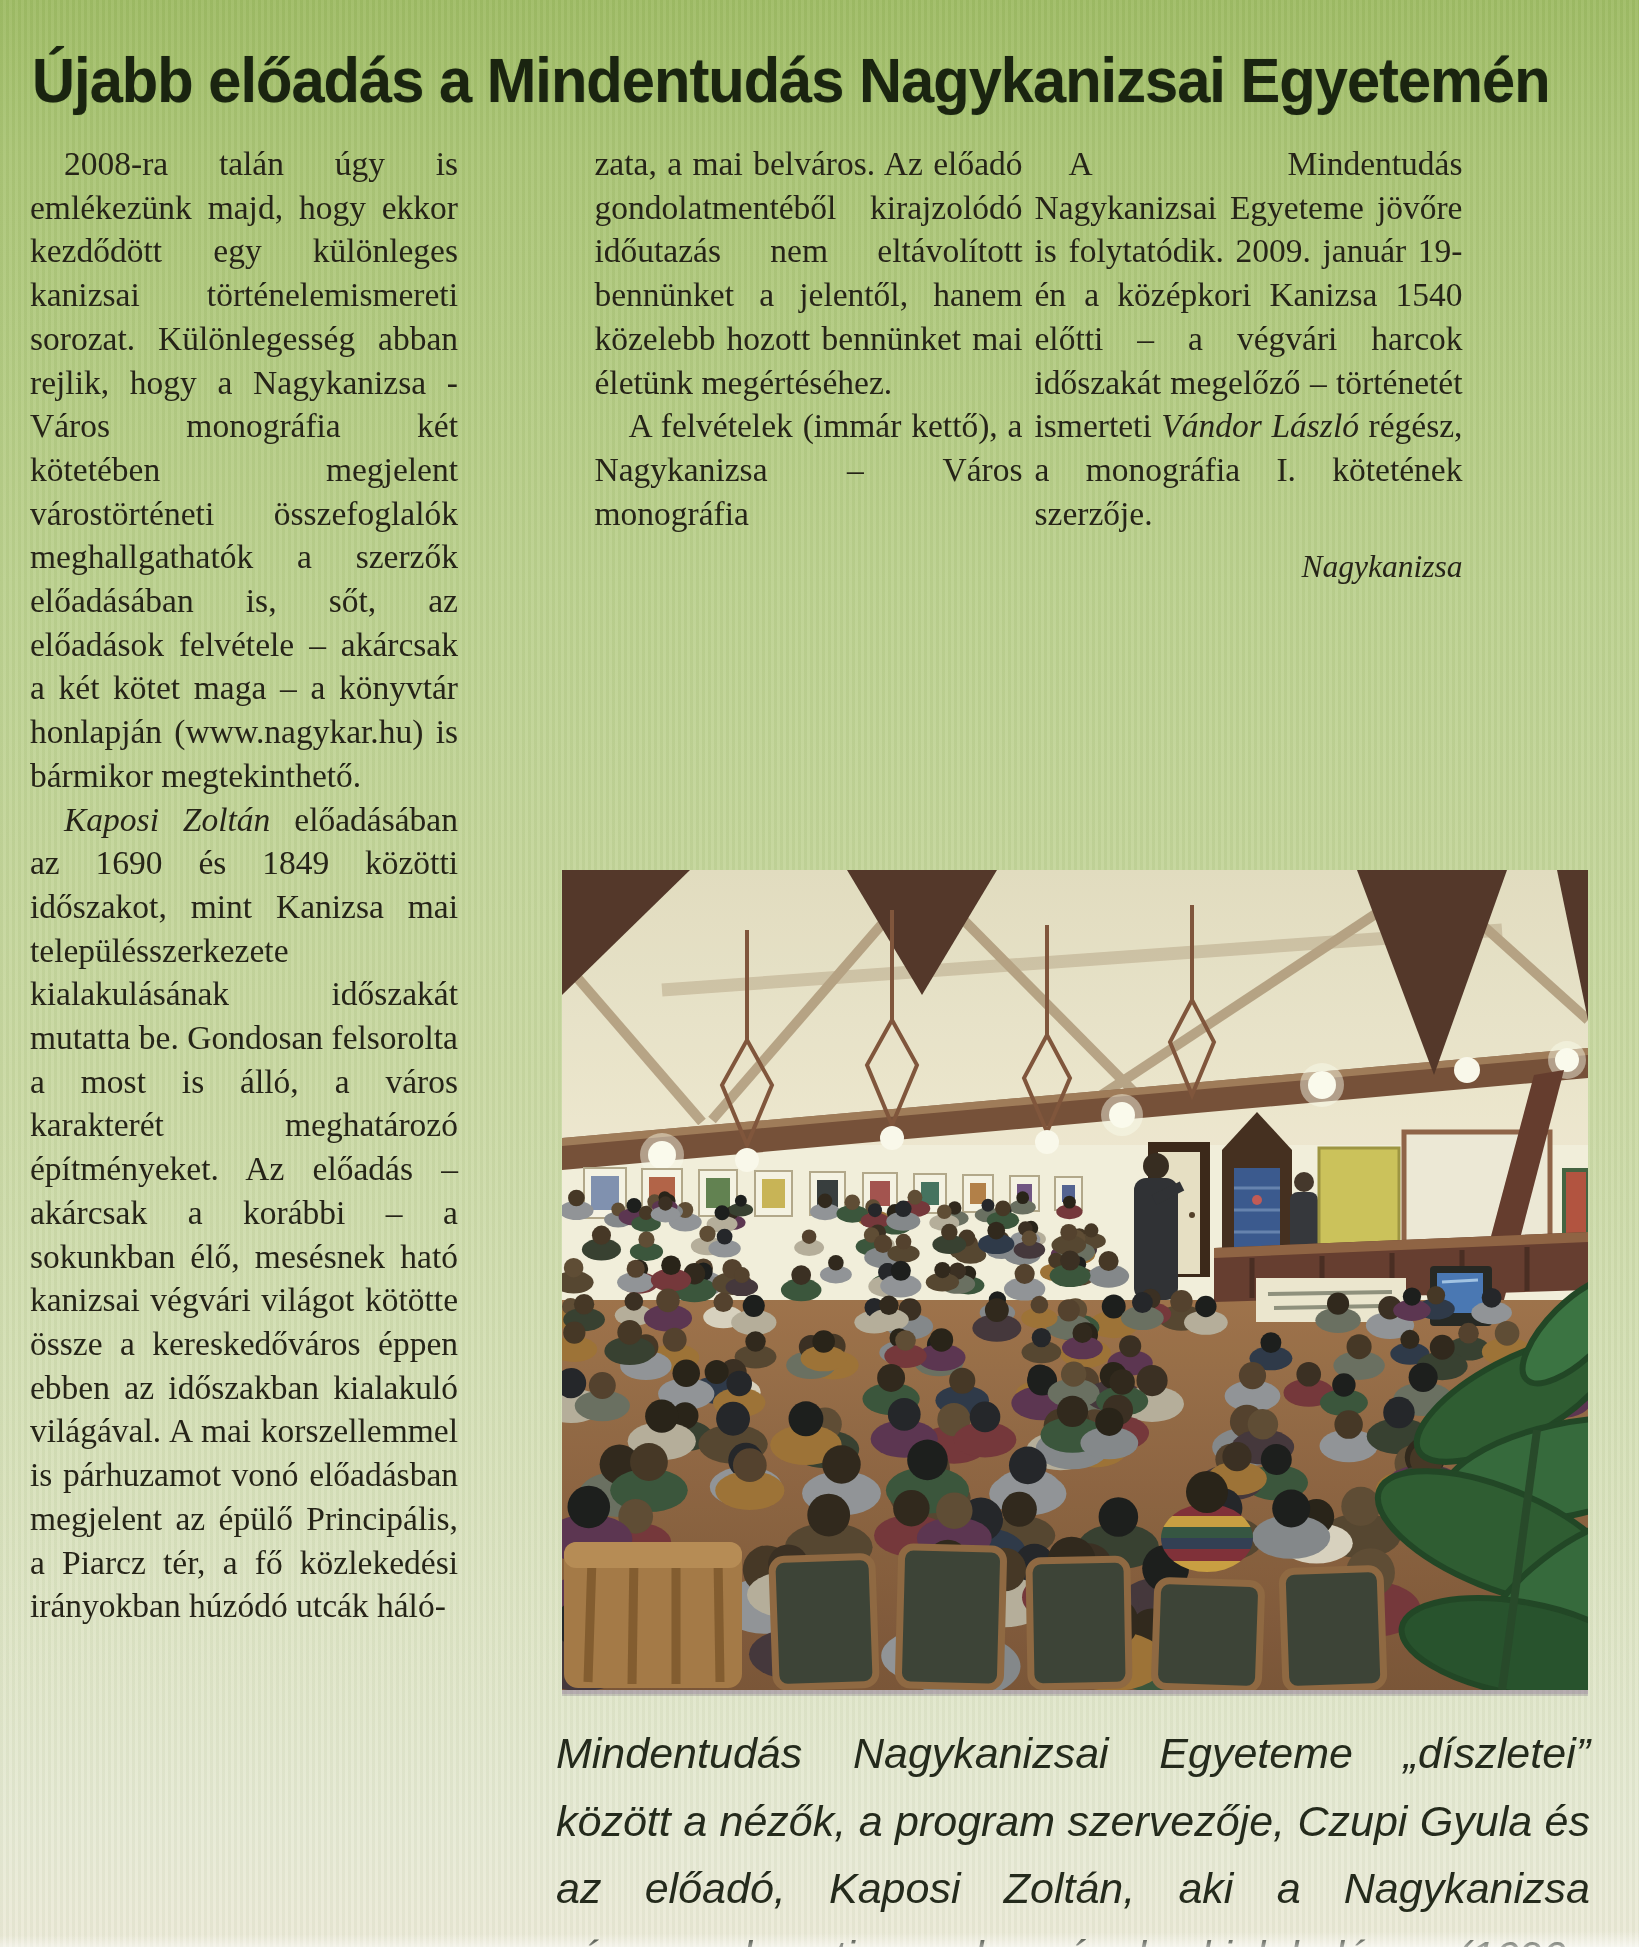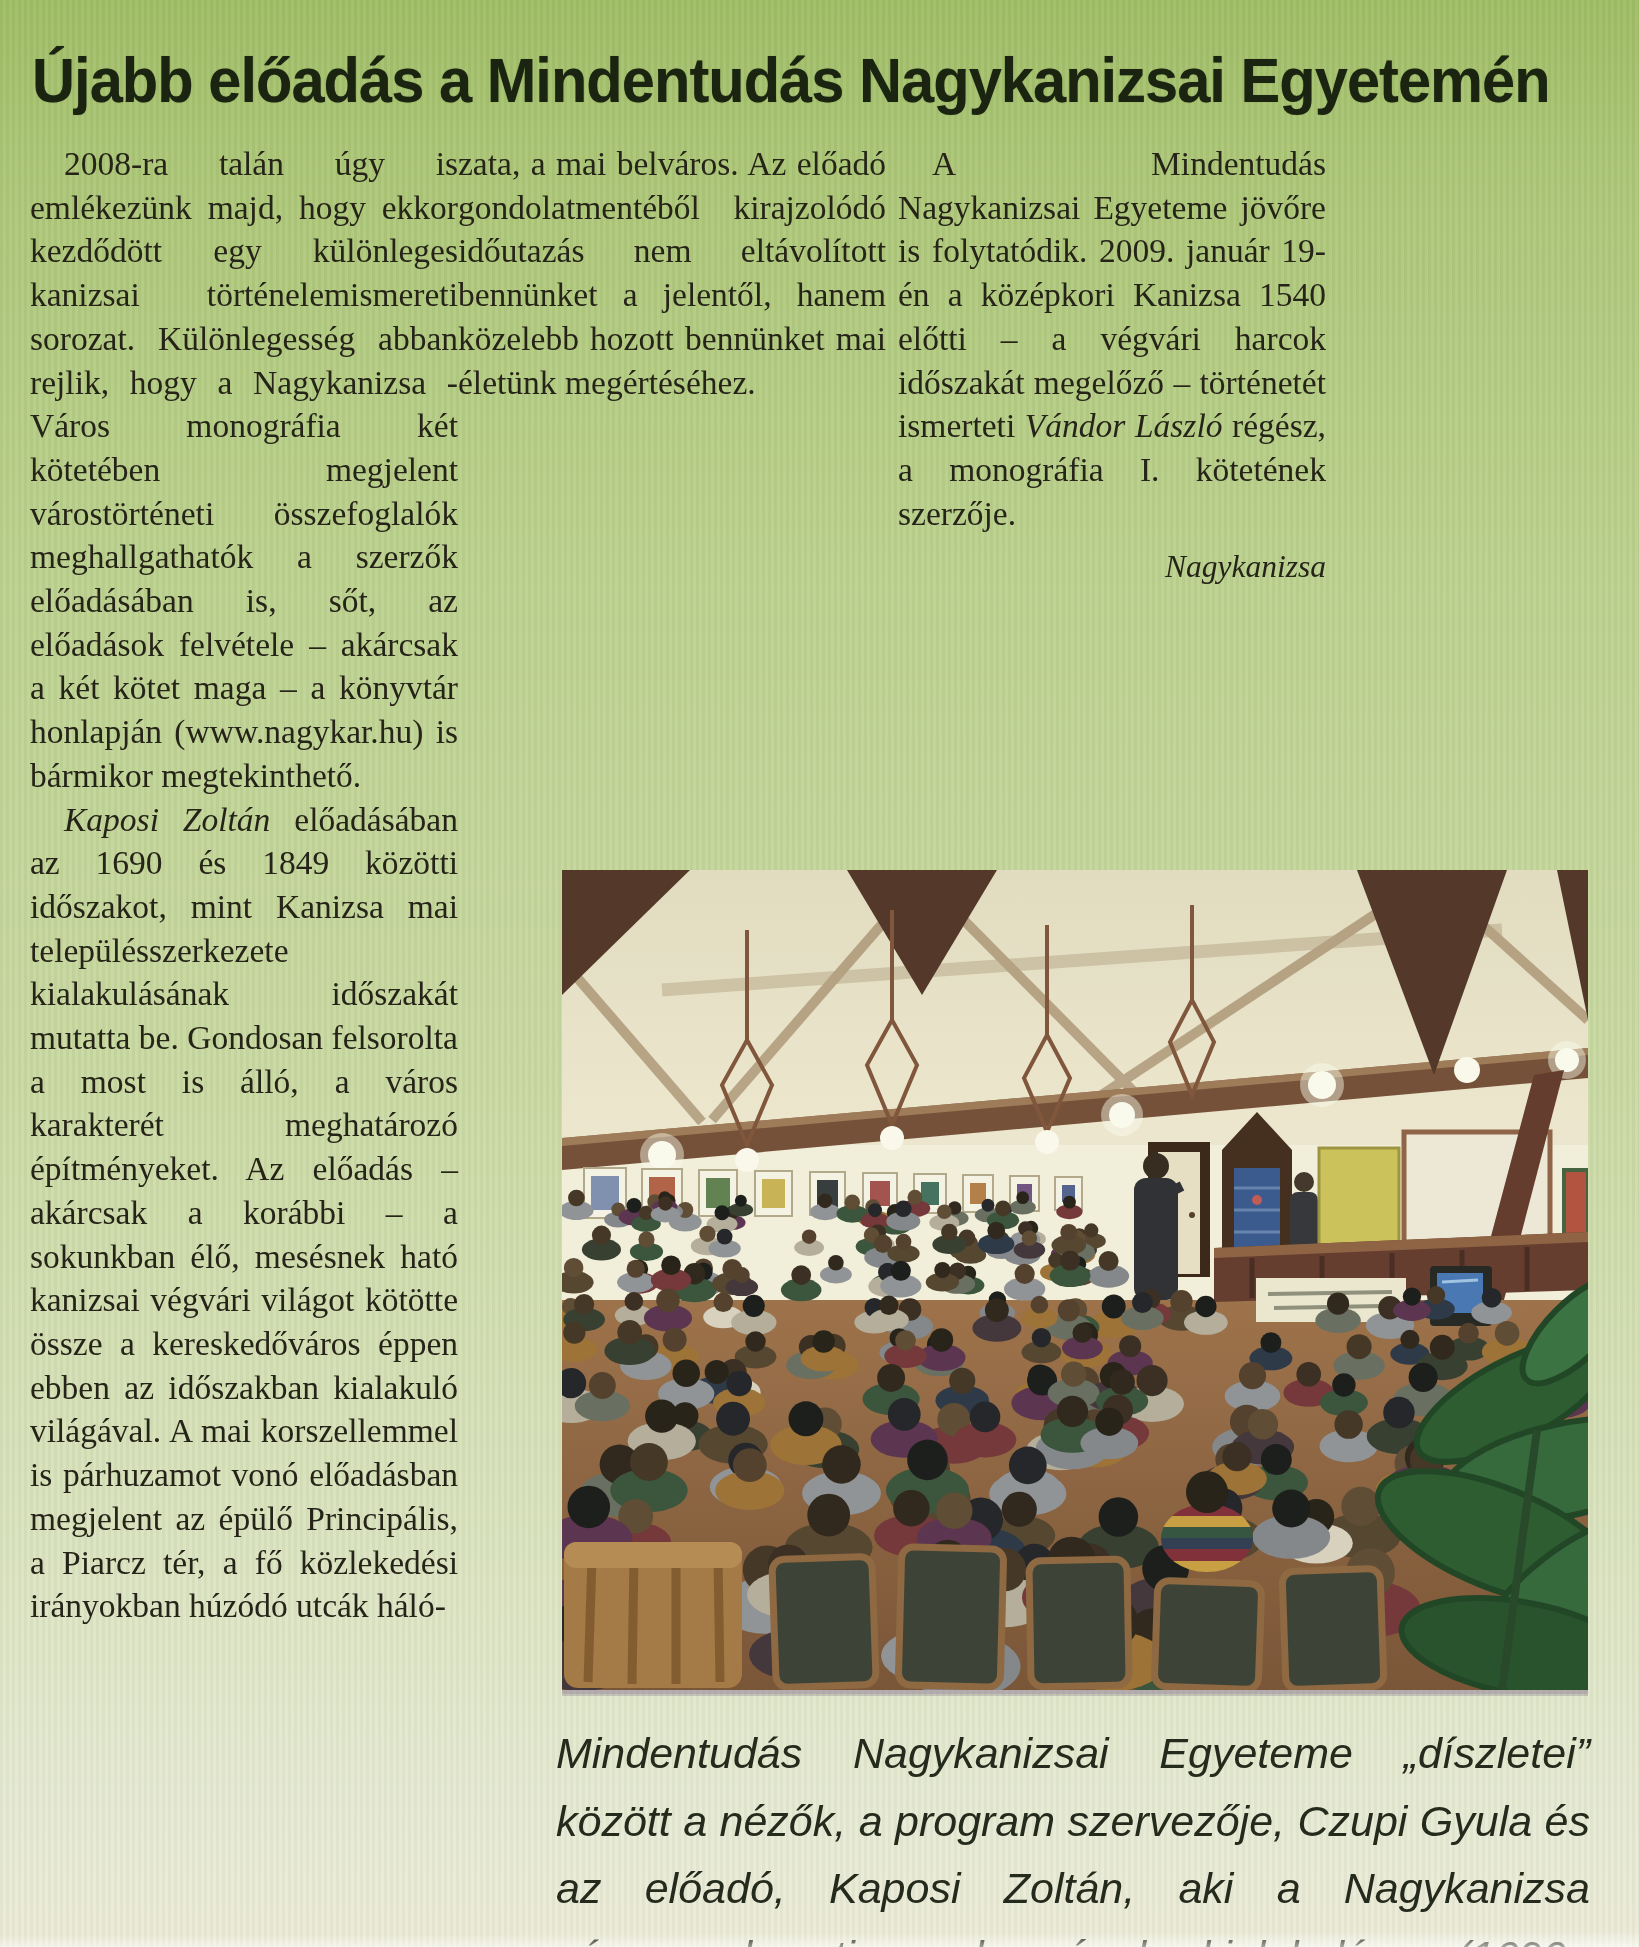--- a/index.html
+++ b/index.html
@@ -22,21 +22,21 @@
     transform:scaleX(.945);
     transform-origin:left center;
     text-shadow:0 0 1px rgba(20,40,10,.4);
   }
   .content{display:flex;gap:0;}
   .col{width:428px;flex:0 0 428px;font-size:33.5px;line-height:1.305;color:#262418;text-align:justify;}
   .col p{margin:0;}
   .col p.ind{text-indent:34px;}
   .col .it{font-style:italic;}
   .right-region{flex:1 1 auto;position:relative;}
-  .row2{display:flex;gap:12px;height:728px;overflow:visible;}
+  .row2{display:flex;gap:12px;height:728px;overflow:visible;justify-content:center;}
   .signature{font-style:italic;text-align:right;font-size:31.5px;line-height:1.42;margin-top:10px;color:#262418;}
   figure.photo{
     margin:0 0 0 104px;width:1026px;height:820px;position:relative;
     border-bottom:4px solid rgba(96,62,120,.35);
     box-shadow:0 2px 0 rgba(60,40,90,.18);
   }
   figure.photo svg{display:block;width:100%;height:100%;}
   .caption{
     margin:26px 0 0 98px;width:1034px;
     font-family:"Liberation Sans",sans-serif;font-style:italic;
@@ -62,20 +62,21 @@
           <p class="ind"><span>2008-ra talán úgy is emlékezünk majd, hogy ekkor kezdődött egy különleges kanizsai történelemismereti sorozat. Különlegesség abban rejlik, hogy a Nagykanizsa - Város monográfia két kötetében megjelent várostörténeti összefoglalók meghallgathatók a szerzők előadásában is, sőt, az előadások felvétele – akárcsak a két kötet maga – a könyvtár honlapján (www.nagykar.hu) is bármikor megtekinthető.</span></p>
           <p class="ind"><span class="it">Kaposi Zoltán</span><span> előadásában az 1690 és 1849 közötti időszakot, mint Kanizsa mai településszerkezete kialakulásának időszakát mutatta be. Gondosan felsorolta a most is álló, a város karakterét meghatározó építményeket. Az előadás – akárcsak a korábbi – a sokunkban élő, mesésnek ható kanizsai végvári világot kötötte össze a kereskedőváros éppen ebben az időszakban kialakuló világával. A mai korszellemmel is párhuzamot vonó előadásban megjelent az épülő Principális, a Piarcz tér, a fő közlekedési irányokban húzódó utcák háló-</span></p>
         </div>
     </section>
 
     <div class="right-region">
       <div class="row2">
         <section class="col">
           <div class="paras">
               <p><span>zata, a mai belváros. Az előadó gondolatmentéből kirajzolódó időutazás nem eltávolított bennünket a jelentől, hanem közelebb hozott bennünket mai életünk megértéséhez.</span></p>
+              <p class="ind"><span>A felvételek (immár kettő), a Nagykanizsa – Város monográfia</span></p>
             </div>
         </section>
         <section class="col">
           <div class="paras">
               <p class="ind"><span>A Mindentudás Nagykanizsai Egyeteme jövőre is folytatódik. 2009. január 19-én a középkori Kanizsa 1540 előtti – a végvári harcok időszakát megelőző – történetét ismerteti </span><span class="it">Vándor László</span><span> régész, a monográfia I. kötetének szerzője.</span></p>
             </div>
           <div class="signature">
             <div>Nagykanizsa</div>
           </div>
         </section>

